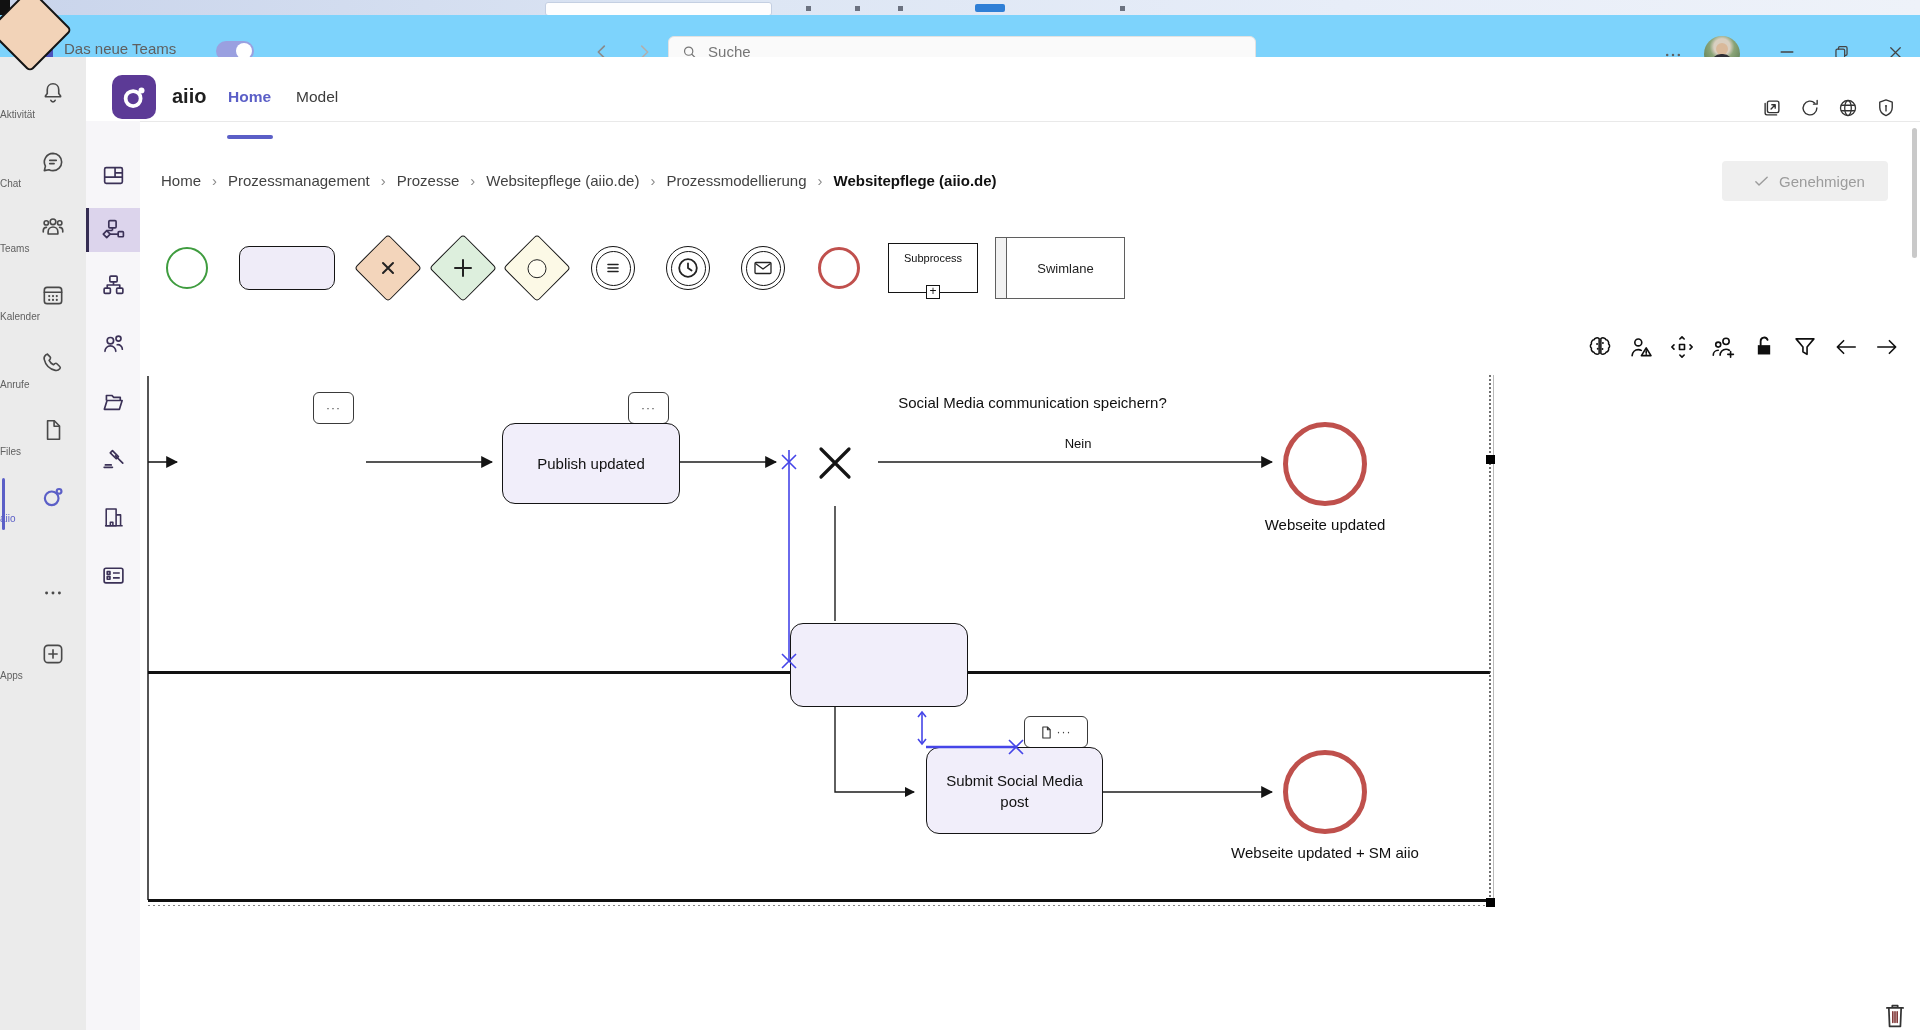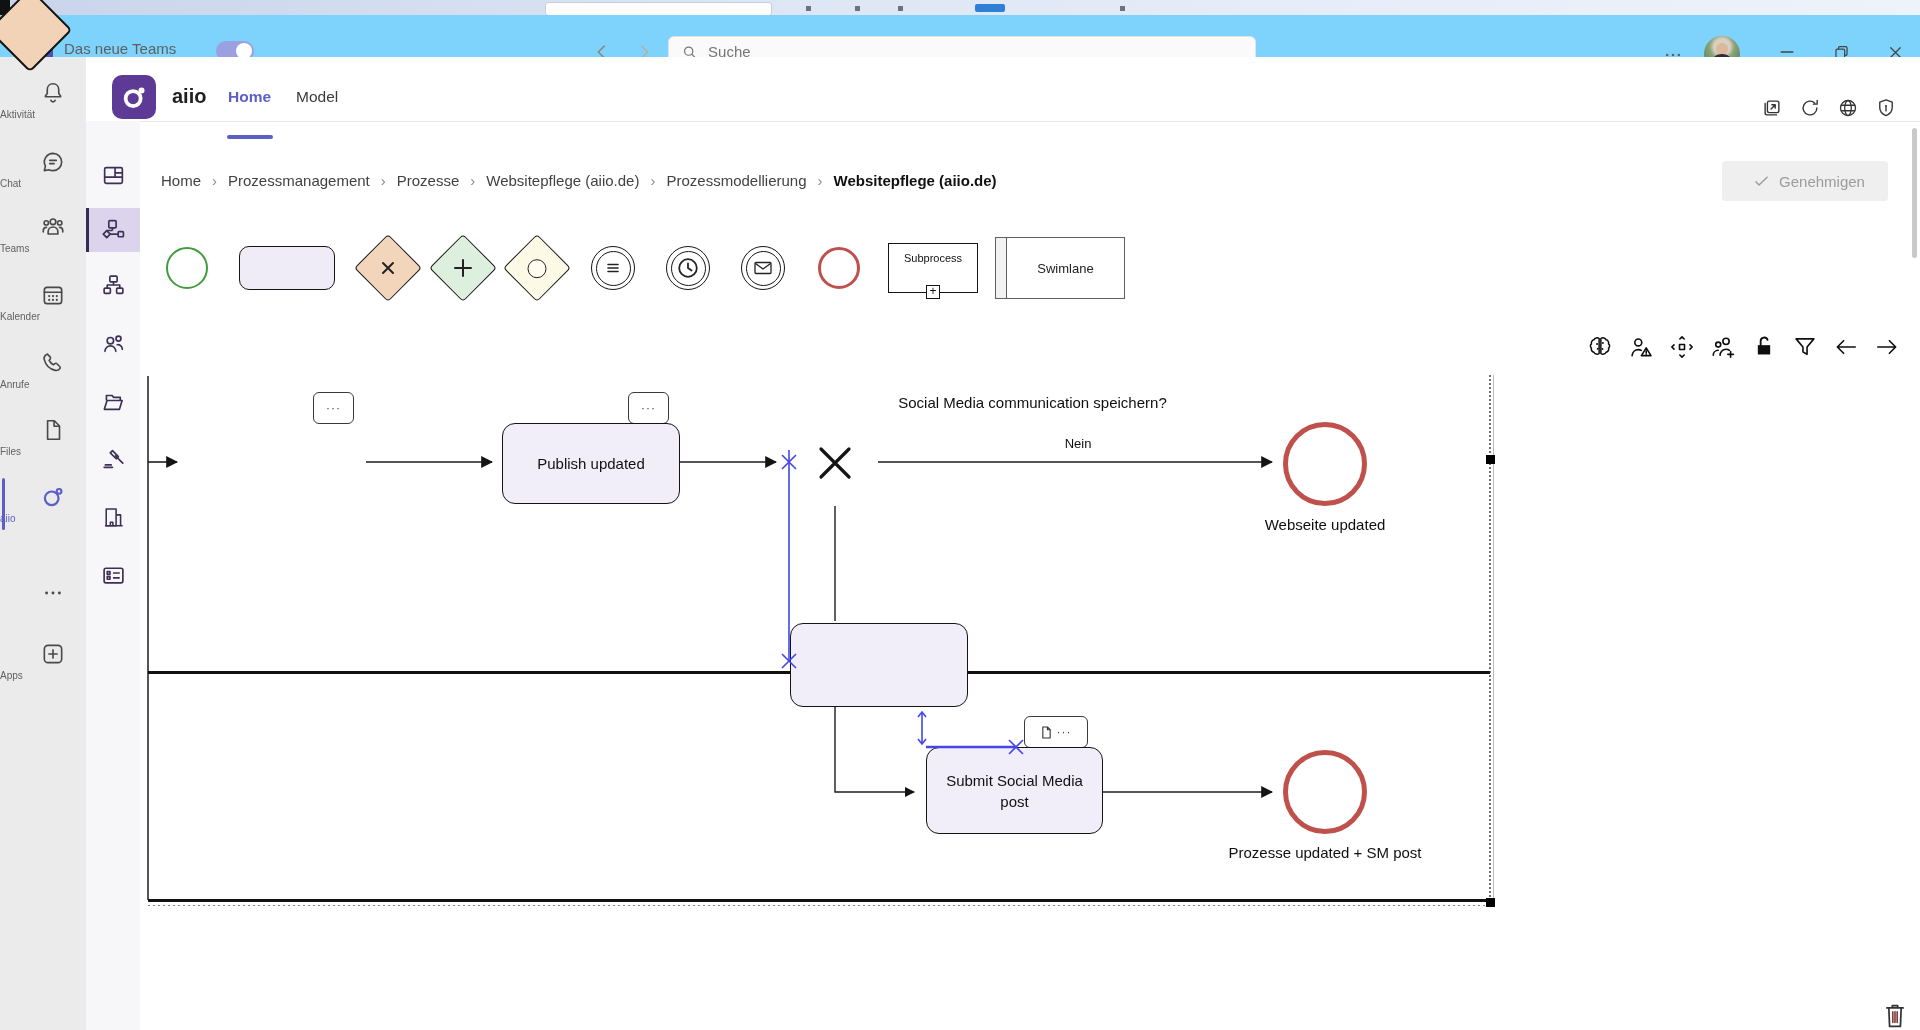--- a/index.html
+++ b/index.html
@@ -525,21 +525,21 @@
   </div>
   <div class="task" style="left:926px;top:747px;width:177px;height:87px">
     <span>Submit Social Media post</span>
   </div>
   <div class="end-event" style="left:1283px;top:422px"></div>
   <div class="end-event" style="left:1283px;top:750px"></div>
 
   <div class="dg-label" style="left:880px;top:394px;width:305px">Social Media communication speichern?</div>
   <div class="dg-label dg-small" style="left:1050px;top:436px;width:56px">Nein</div>
   <div class="dg-label" style="left:1205px;top:516px;width:240px">Webseite updated</div>
-  <div class="dg-label" style="left:1185px;top:844px;width:280px">Prozesse updated + SM post</div>
+  <div class="dg-label" style="left:1185px;top:844px;width:280px">Webseite updated + SM aiio</div>
 
   <svg class="abs" style="left:0;top:0;z-index:4;pointer-events:none" width="1920" height="1030">
     <defs>
       <marker id="ah" viewBox="0 0 10 10" refX="9" refY="5" markerWidth="7.5" markerHeight="7.5" orient="auto-start-reverse">
         <path d="M0 0 L10 5 L0 10 z" fill="#141414"></path>
       </marker>
     </defs>
     <g stroke="#1d1d1d" stroke-width="1.6" fill="none">
       <path d="M148 462 H177" marker-end="url(#ah)"></path>
       <path d="M366 462 H492" marker-end="url(#ah)"></path>

